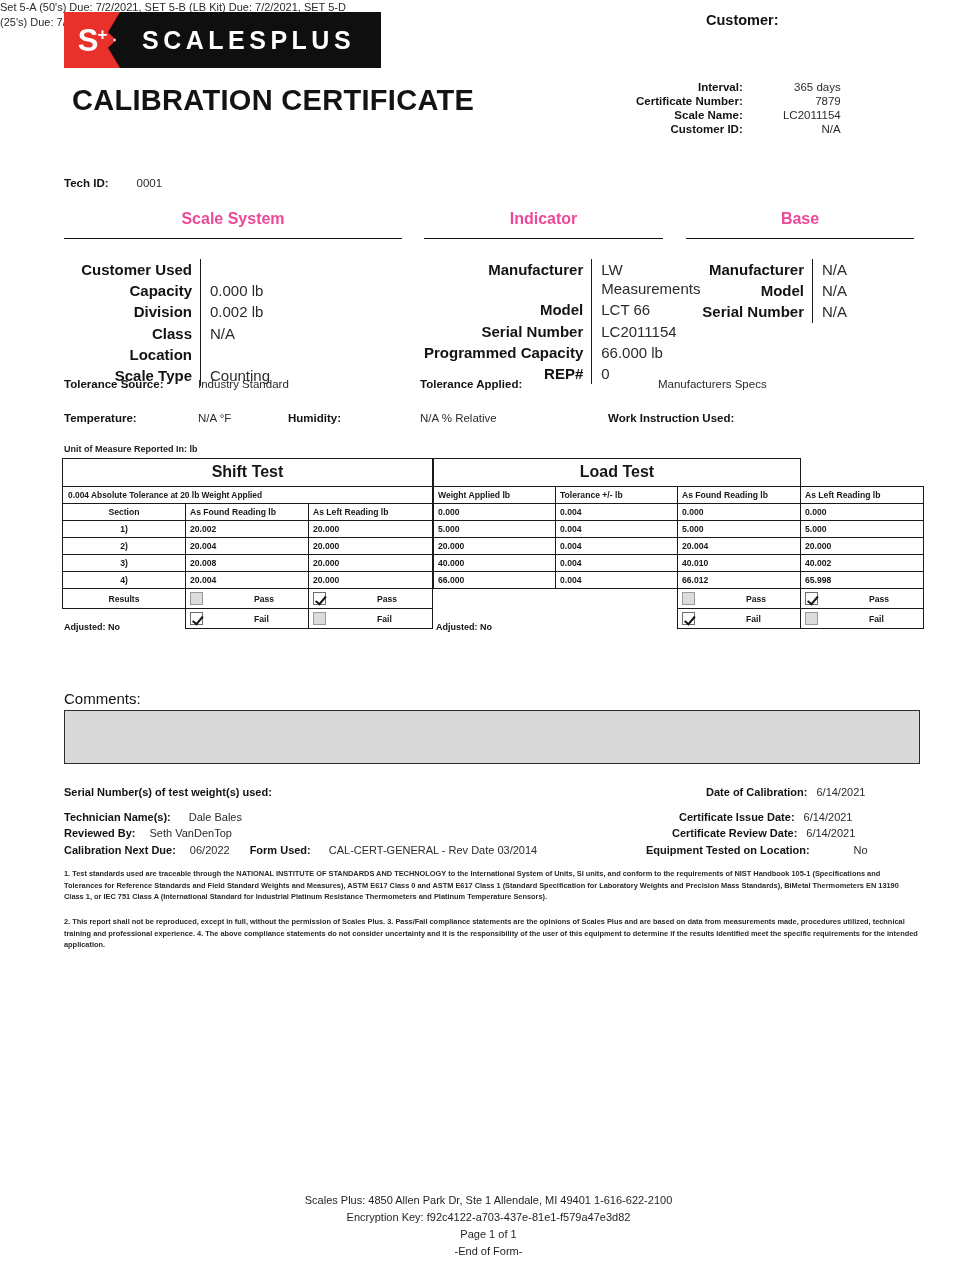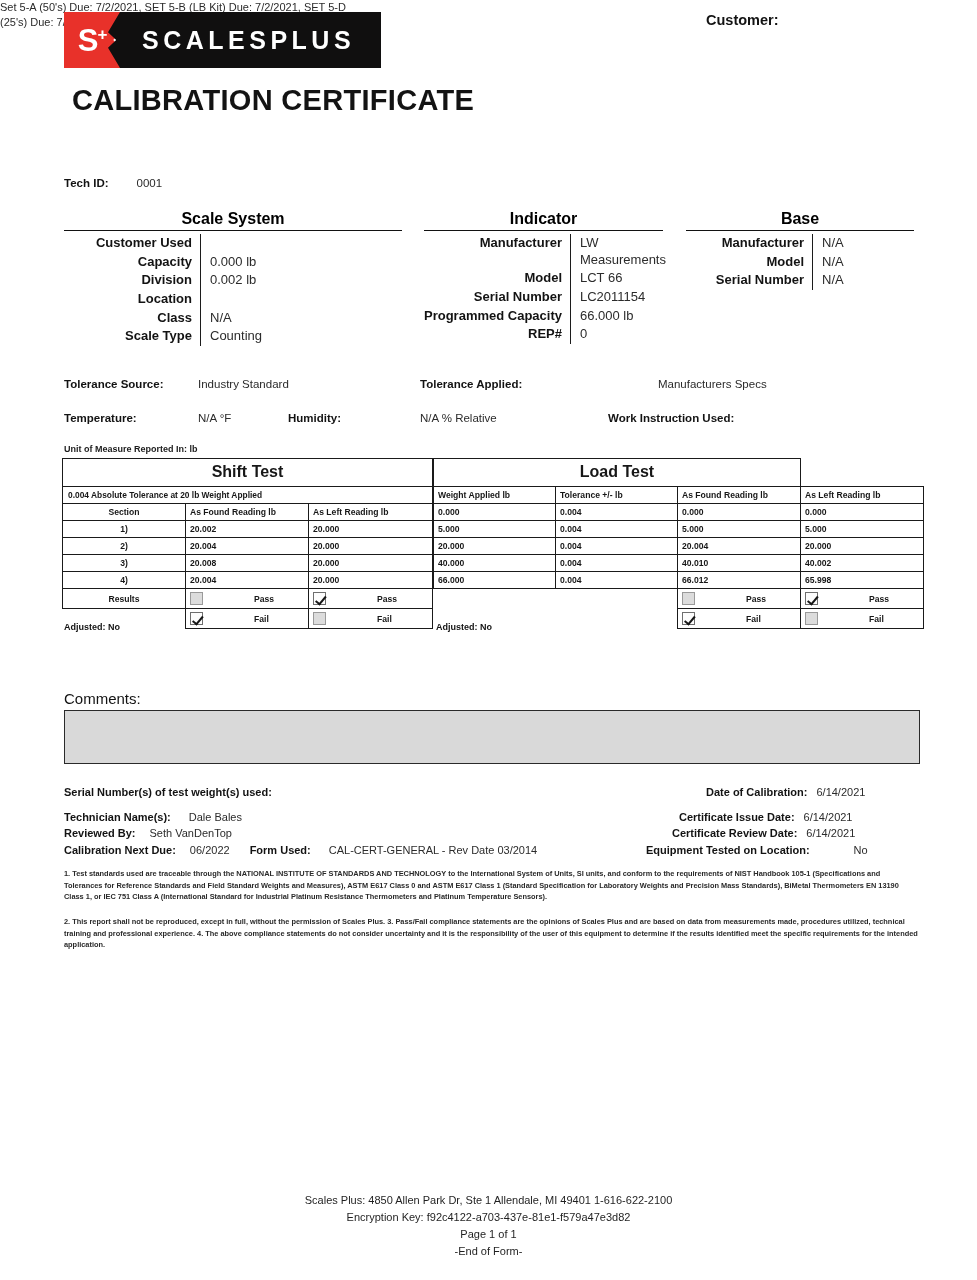--- a/index.html
+++ b/index.html
@@ -124,28 +124,28 @@
     font-weight: normal;
     color: #2b2b2b;
   }
 
   
   .panel { position: absolute; }
   .panel-title {
     text-align: center;
     font-size: 16px;
     font-weight: bold;
-    color: #000000;
-    padding-bottom: 2px;
+    color: #ec4899;
+    padding-bottom: 10px;
     border-bottom: 1.6px solid #121212;
   }
   .panel-rows {
-    margin-top: 3px;
+    margin-top: 20px;
     border-collapse: collapse;
-    font-size: 13px;
+    font-size: 15px;
     width: 100%;
   }
   .panel-rows td {
     vertical-align: top;
     padding: 1px 0;
     line-height: 1.28;
   }
   .pk {
     text-align: right;
     font-weight: bold;
@@ -346,20 +346,40 @@
     </div>
     <div class="logo-bar">
       <span class="logo-bar-text">SCALESPLUS</span>
     </div>
   </div>
 
   <div class="doc-title">CALIBRATION CERTIFICATE</div>
 
   <div class="customer-label">Customer:</div>
 
+  <table class="meta-table">
+    <tbody>
+        <tr>
+      <td class="meta-k">Interval:</td>
+      <td class="meta-v">365 days</td>
+    </tr>
+    <tr>
+      <td class="meta-k">Certificate Number:</td>
+      <td class="meta-v">7879</td>
+    </tr>
+    <tr>
+      <td class="meta-k">Scale Name:</td>
+      <td class="meta-v">LC2011154</td>
+    </tr>
+    <tr>
+      <td class="meta-k">Customer ID:</td>
+      <td class="meta-v">N/A</td>
+    </tr>
+  </tbody>
+    </table>
 
   <div class="techid">
     <b>Tech ID:</b><span class="val">0001</span>
   </div>
 
   <div class="panel p-scale">
     <div class="panel-title">Scale System</div>
     <table class="panel-rows">
       <tbody>
           <tr>
@@ -368,26 +388,26 @@
       </tr>
       <tr>
         <td class="pk">Capacity</td>
         <td class="pv">0.000 lb</td>
       </tr>
       <tr>
         <td class="pk">Division</td>
         <td class="pv">0.002 lb</td>
       </tr>
       <tr>
+        <td class="pk">Class</td>
+        <td class="pv">N/A</td>
+      </tr>
+      <tr>
         <td class="pk">Location</td>
         <td class="pv"></td>
-      </tr>
-      <tr>
-        <td class="pk">Class</td>
-        <td class="pv">N/A</td>
       </tr>
       <tr>
         <td class="pk">Scale Type</td>
         <td class="pv">Counting</td>
       </tr>
     </tbody>
       </table>
   </div>
 
   <div class="panel p-ind">

